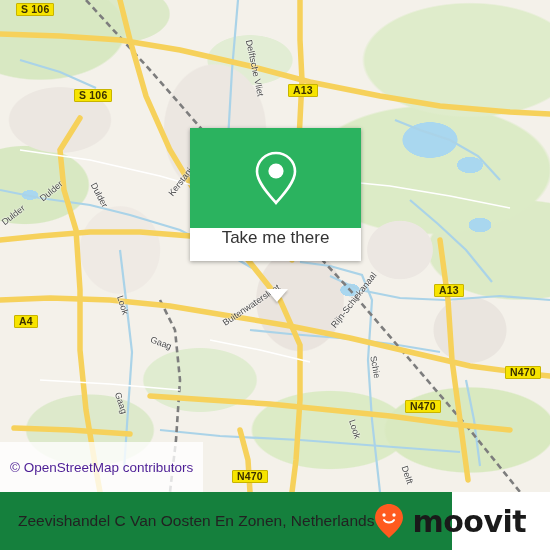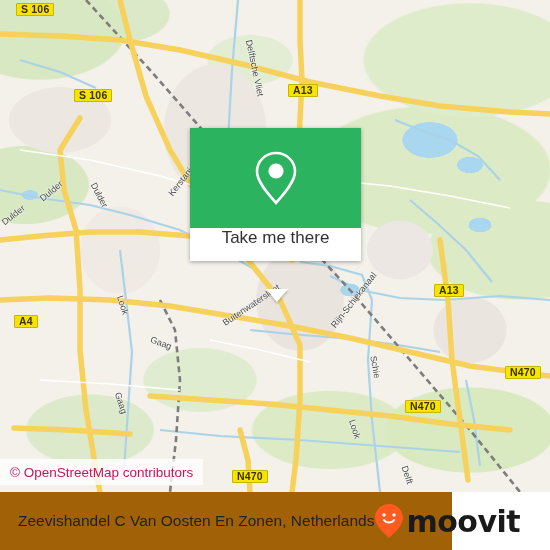--- a/index.html
+++ b/index.html
@@ -57,41 +57,41 @@
     position:absolute;background:#f7e400;border:1.6px solid #c8b400;border-radius:1px;
     color:#3a3000;font-size:10.5px;font-weight:bold;line-height:1;
     padding:0 4px;letter-spacing:.2px;white-space:nowrap;
     font-family:"Liberation Sans",sans-serif;
   }
   
   .slabel{position:absolute;color:#4a4a4a;font-size:9px;white-space:nowrap;
           font-family:"Liberation Sans",sans-serif;text-shadow:0 0 2px #fff,0 0 2px #fff;}
 
   
-  .attrib{position:absolute;left:0;bottom:7px;height:26px;display:flex;align-items:center;
-          padding:0 10px;background:rgba(255,255,255,.78);color:#be185d;font-size:13.5px;
+  .attrib{position:absolute;left:0;bottom:0;height:26px;display:flex;align-items:center;
+          padding:12px 10px;background:rgba(255,255,255,.78);color:#4c1d95;font-size:13.5px;
           font-family:"Liberation Sans",sans-serif;}
 
   
   .card{position:absolute;left:190px;top:128px;width:171px;
         box-shadow:0 1px 4px rgba(0,0,0,.35);}
   .card-head{height:100px;background:#2bb35f;display:flex;align-items:center;justify-content:center;}
   .card-foot{height:33px;background:#fff;display:flex;align-items:flex-start;justify-content:center;}
   .card-foot span{font-size:17px;color:#333;font-family:"Liberation Sans",sans-serif;}
   .tail{position:absolute;left:76px;top:161px;width:0;height:0;
         border-left:11px solid transparent;border-right:11px solid transparent;
         border-top:13px solid #fff;filter:drop-shadow(0 2px 1px rgba(0,0,0,.22));}
 
   
-  .footer{position:absolute;left:0;top:492px;width:452px;height:58px;background:#a16207;
+  .footer{position:absolute;left:0;top:492px;width:452px;height:58px;background:#15803d;
           display:flex;align-items:center;justify-content:space-between;padding:0 18px;
           box-sizing:border-box;}
   .footer-title{font-size:15.5px;color:#222;font-family:"Liberation Sans",sans-serif;
                 white-space:nowrap;}
-  .brand{display:flex;align-items:center;gap:2px;}
+  .brand{display:flex;align-items:center;gap:8px;}
   .brand-word{font-size:30px;color:#1a1a1a;font-weight:bold;letter-spacing:-.5px;
               font-family:"DejaVu Sans",sans-serif;}
 </style>
 </head>
 <body>
 
 <div id="app">
 
   <div class="map">
 

